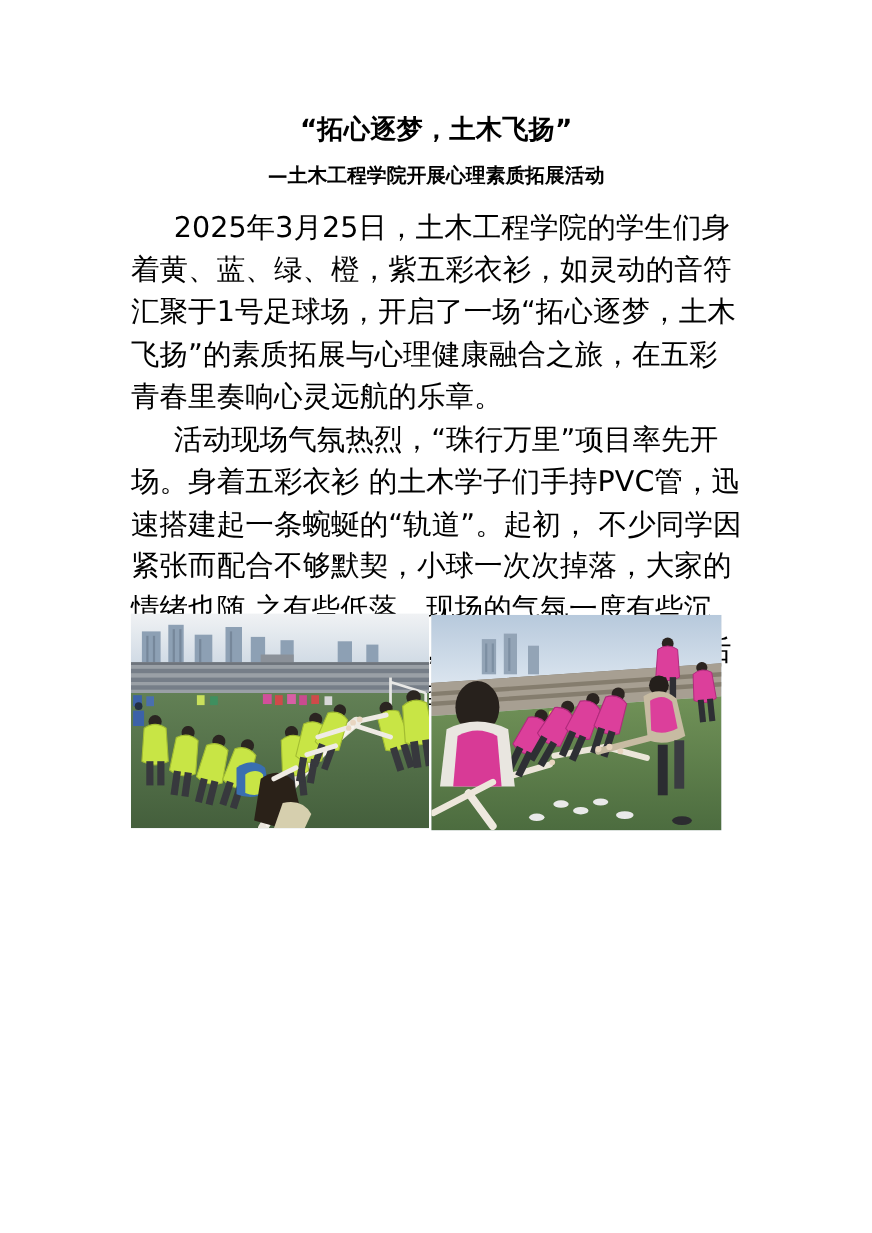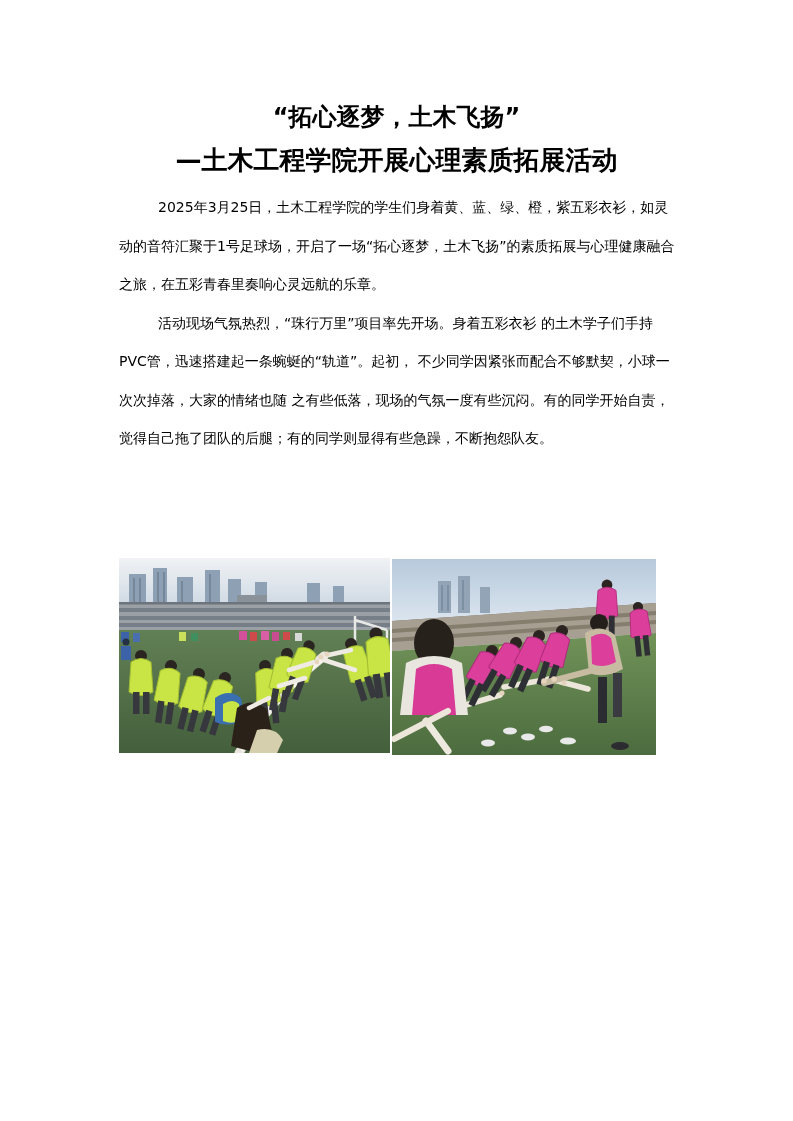--- a/index.html
+++ b/index.html
@@ -19,31 +19,31 @@
     text-align: center;
     font-size: 24px;
     line-height: 32px;
     font-weight: 700;
   }
   .subtitle {
     position: absolute;
     top: 145px; left: 0; width: 793px;
     margin: 0;
     text-align: center;
-    font-size: 26px;
+    font-size: 18px;
     line-height: 30px;
     font-weight: 700;
   }
   .body-block {
     position: absolute;
     top: 188px; left: 119px; width: 556px;
   }
   .para {
     margin: 0;
-    font-size: 14px;
+    font-size: 26px;
     line-height: 38.5px;
     font-weight: 400;
     text-align: left;
     text-indent: 39px;
     word-break: normal;
     color: #000000;
   }
   .para-3 {
     position: absolute;
     top: 806px; left: 119px; width: 556px;

